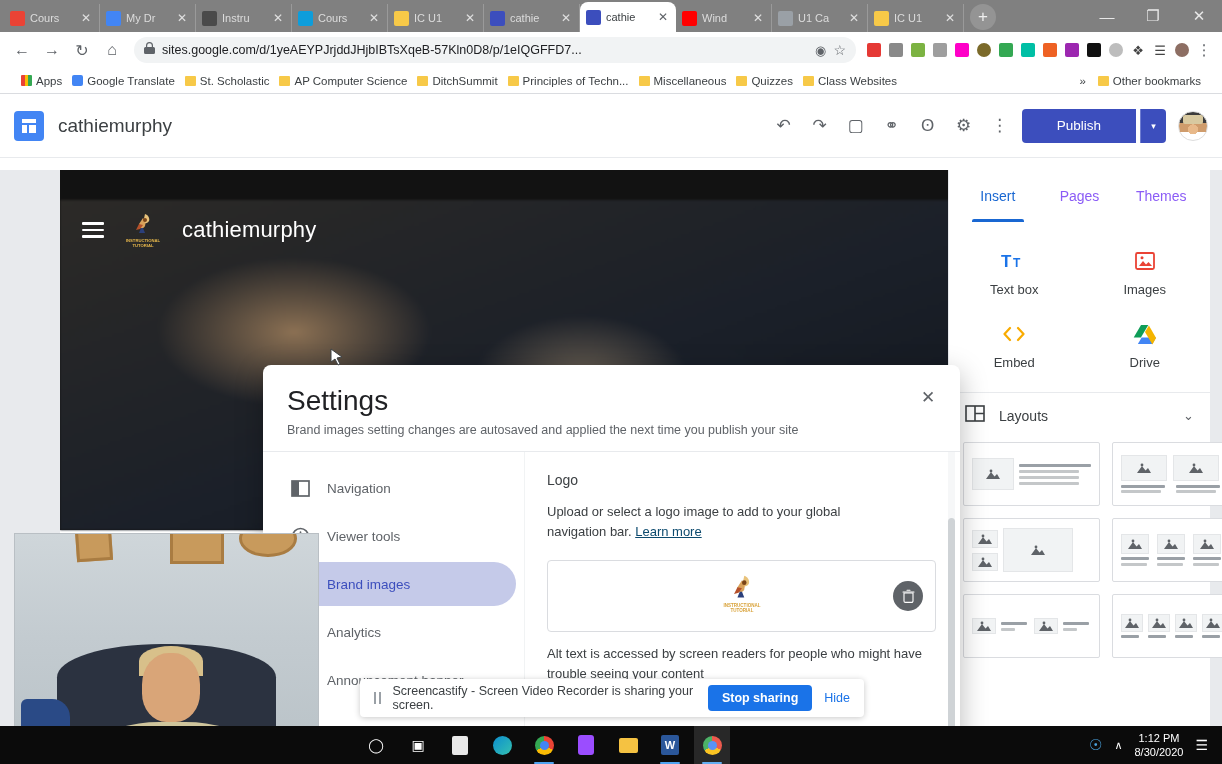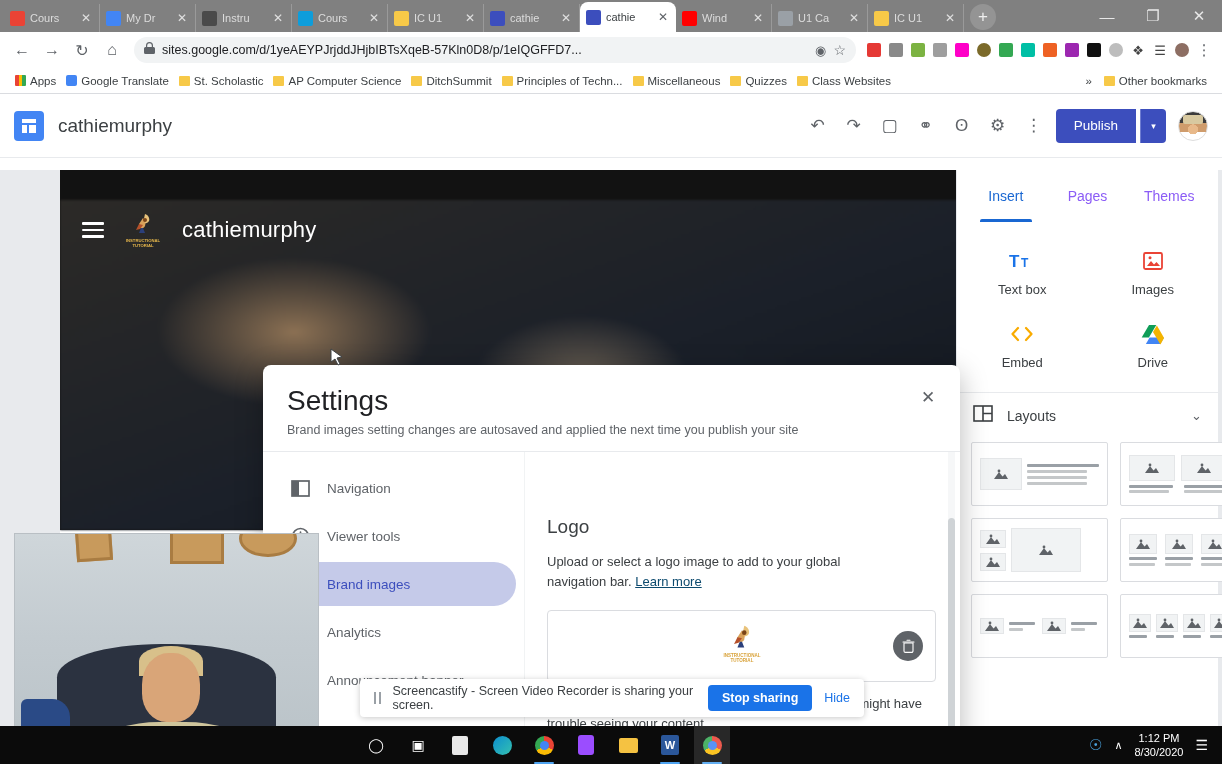--- a/index.html
+++ b/index.html
@@ -67,21 +67,21 @@
     text-overflow:ellipsis; flex:1;
   }
   .ext-icons { display:flex; align-items:center; gap:2px; flex:none; }
   .ext {
     width:20px; height:20px; display:flex; align-items:center; justify-content:center;
     font-size:13px; flex:none;
   }
 
   .bookmarks {
     height:26px; background:#fff; display:flex; 
-    gap:2px; padding: 0 10px; font-size:11.5px; color:#3c4043;
+    gap:2px; padding: 0 16px; font-size:11.5px; color:#3c4043;
     border-bottom:1px solid #dadce0;
   }
   .bm { display:flex; align-items:center; gap:4px; padding: 2px 5px; white-space:nowrap; }
   .bm-folder {
     width:11px;height:10px;background:#f7c948;border-radius:1px;flex:none;
   }
   .bm-label { font-size:11.5px; color:#3c4043; }
   .bm-spacer { flex:1; }
 
   
@@ -94,21 +94,21 @@
     display:flex;align-items:center;justify-content:center;flex:none;
   }
   .sites-title { font-size:19px; color:#3c4043; font-weight:400; }
   .header-right { margin-left:auto; display:flex; align-items:center; gap:4px; }
   .hicon {
     width:36px;height:36px;display:flex;align-items:center;justify-content:center;
     color:#5f6368;font-size:17px;border-radius:50%;
   }
   .publish-btn {
     background:#3c4ebd; color:#fff; font-size:13.5px; font-weight:500;
-    height:34px; padding: 0 18px; display:flex; align-items:center;
+    height:34px; padding: 0 35px; display:flex; align-items:center;
     border-radius:4px 0 0 4px; border:none; cursor:pointer;
     font-family:"Liberation Sans",sans-serif;
   }
   .publish-arrow {
     background:#3c4ebd; color:#fff; height:34px; width:26px;
     display:flex;align-items:center;justify-content:center;
     border-radius:0 4px 4px 0; font-size:9px; border-left:1px solid #6f7dd1;
   }
   .avatar {
     width:30px;height:30px;border-radius:50%;margin-left:8px;flex:none;
@@ -182,21 +182,21 @@
   }
   .dlg-body { flex:1; display:flex; border-top:1px solid #e8eaed; min-height:0; }
   .dlg-nav { width:262px; padding: 14px 0 0 0; flex:none; border-right:1px solid #f1f3f4;}
   .navitem {
     height:44px; display:flex; align-items:center; gap:16px; padding: 0 18px;
     margin: 0 8px 4px 8px; border-radius:22px; color:#5f6368; font-size:13.5px;
   }
   .navitem.sel { background:#c5cae9; color:#3c4ebd; }
   .navitem .nico { width:22px;height:22px;flex:none;display:flex;align-items:center;justify-content:center;}
   .dlg-main { flex:1; padding: 20px 24px 0 22px; position:relative; overflow:hidden; }
-  .sec-title { font-size:19px; color:#3c4043; font-weight:400;margin-top:44px; }
+  .sec-title { font-size:14px; color:#3c4043; font-weight:400; }
   .sec-desc { font-size:13px; color:#3c4043; margin-top:14px; line-height:20px; max-width:340px;}
   .link { color:#0c4a6e;text-align:center; }
   .logo-box {
     margin-top:18px; height:72px; border:1px solid #dadce0; border-radius:4px;
     position:relative; display:flex; align-items:center; justify-content:center;
   }
   .trash-btn {
     position:absolute; right:12px; top:50%; transform:translateY(-50%);
     width:30px;height:30px;border-radius:50%; background:#5f6368;
     display:flex;align-items:center;justify-content:center; color:#fff; font-size:13px;
@@ -213,21 +213,21 @@
   }
   .dlg-scroll-track {
     position:absolute; right:5px; top:0; width:7px; bottom:0; background:#f6f7f8;
   }
   .cursor-arrow {
     position:absolute; left:330px; top:178px; z-index:60; pointer-events:none;
   }
 
   
   .rpanel {
-    position:absolute; right:4px; top:0; width:262px; bottom:0; background:#fff;
+    position:absolute; right:12px; top:0; width:262px; bottom:0; background:#fff;
     border-left:1px solid #e8eaed; z-index:20;
   }
   .rtabs { display:flex; height:52px; align-items:center; padding: 0 8px; }
   .rtab {
     flex:1; text-align:center; font-size:14px; color:#8b5cf6; height:52px;
     display:flex; align-items:center; justify-content:center; position:relative;
   }
   .rtab.active { color:#1967d2; font-weight:500; }
   .rtab.active::after {
     content:""; position:absolute; left:18%; right:18%; bottom:0; height:3px;

